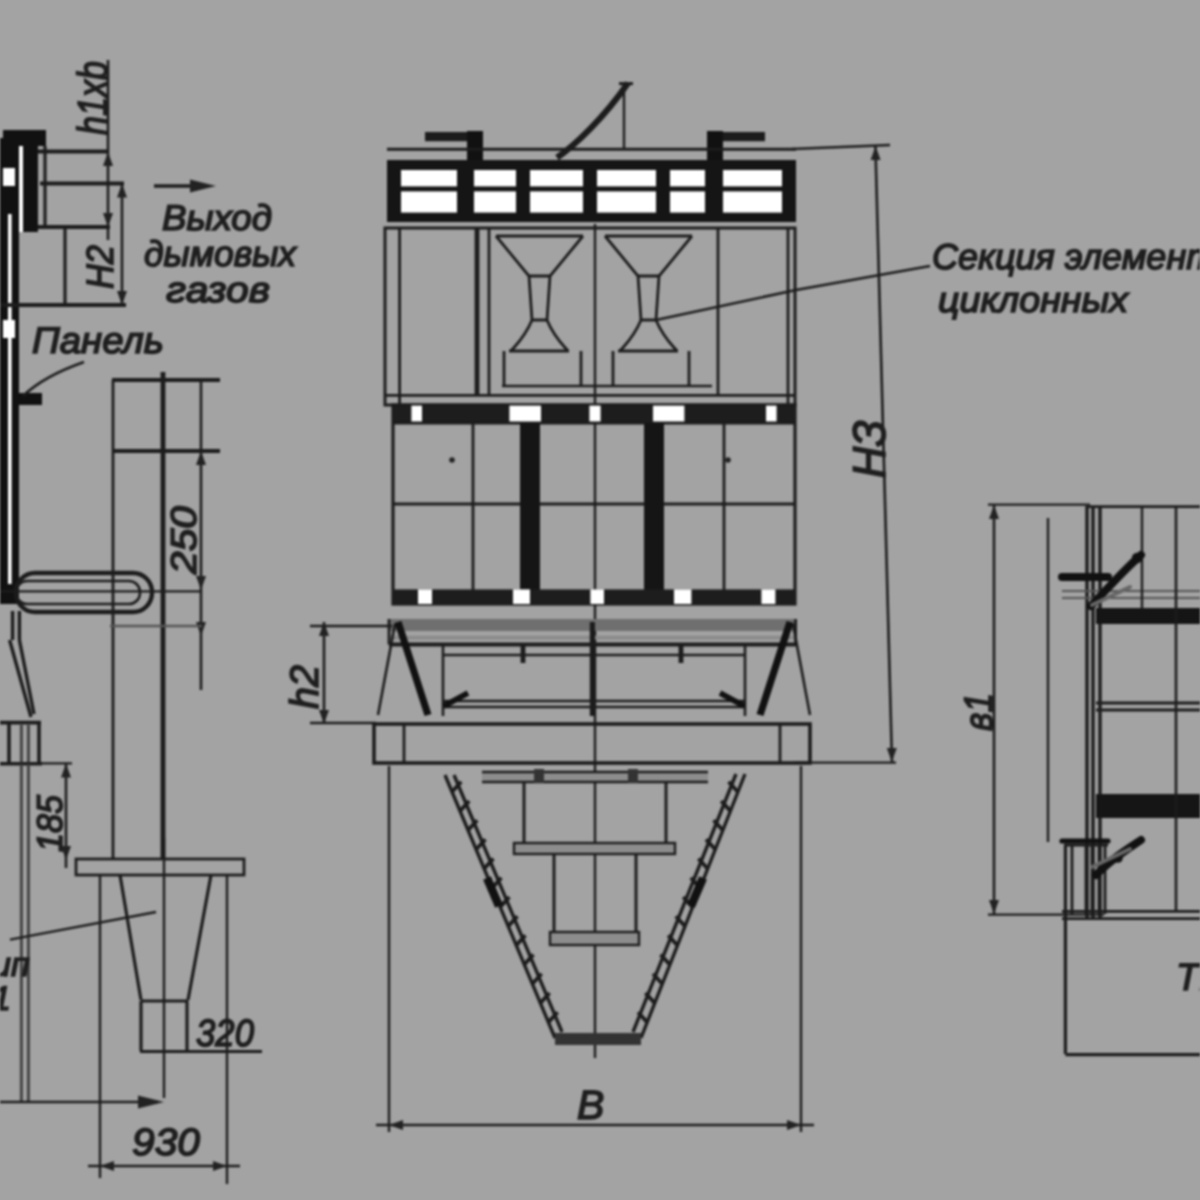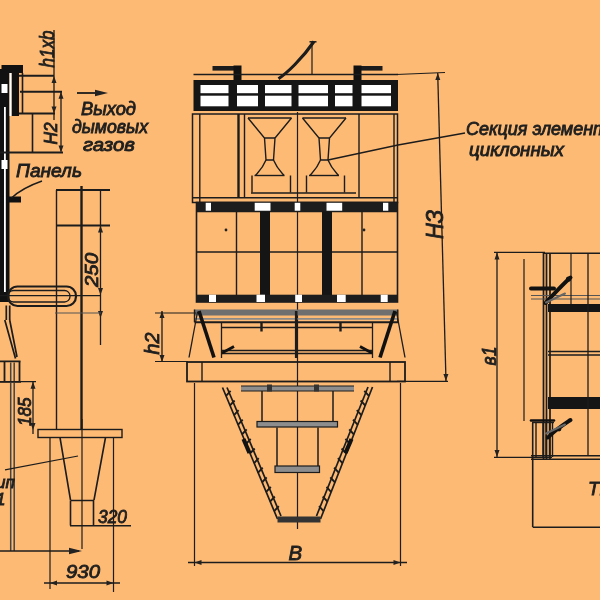--- a/index.html
+++ b/index.html
@@ -1,16 +1,16 @@
 <!DOCTYPE html>
 <html><head>
 <meta charset="utf-8">
 <style>
 html,body{margin:0;padding:0;background:#ffffff;}
-#page{width:600px;height:600px;position:relative;background:#fdba74;overflow:hidden;}
+#page{width:600px;height:600px;position:relative;background:#a3a3a3;overflow:hidden;}
 svg{position:absolute;top:0;left:0;filter:blur(0.5px);}
 text{font-family:"Liberation Sans",sans-serif;font-style:italic;font-weight:normal;fill:#1f1f1f;stroke:#1f1f1f;stroke-width:0.85px;}
 </style>
 </head>
 <body>
 <div id="page">
 <svg width="600" height="600" viewBox="0 0 600 600" fill="none" stroke="#1c1c1c" stroke-width="2.0">
 
 <g id="leftview">
 

